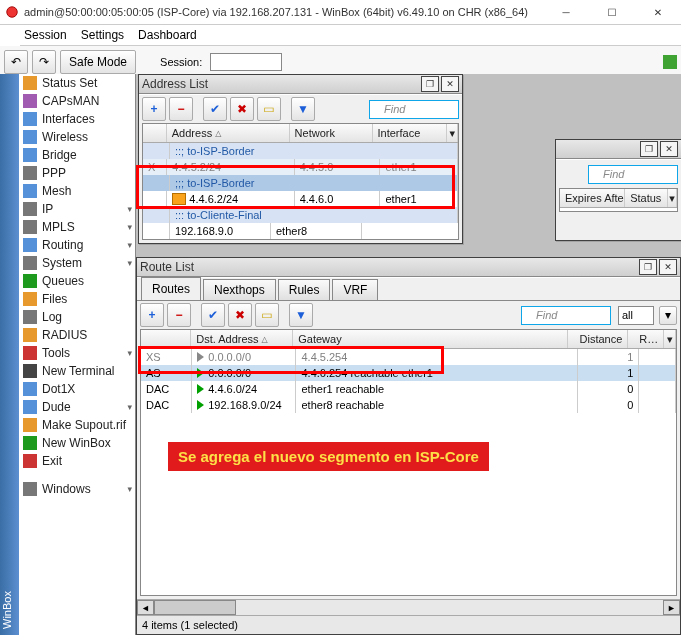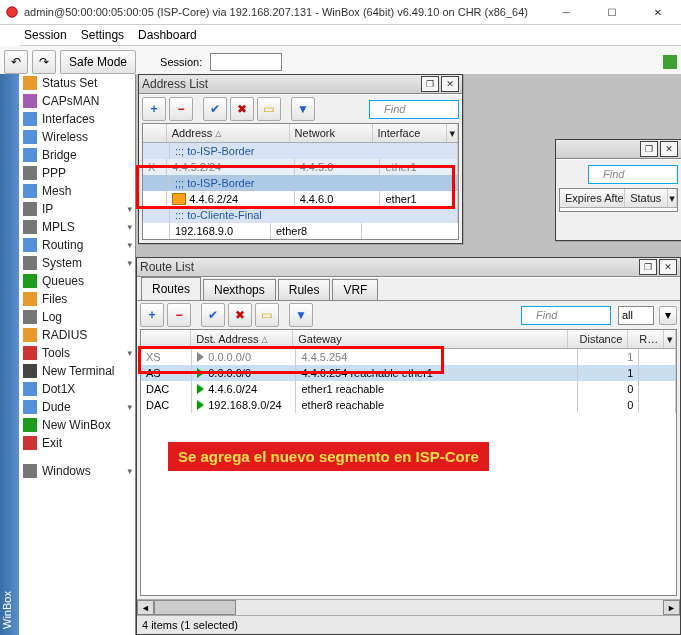--- a/index.html
+++ b/index.html
@@ -207,20 +207,24 @@
         <div class="s-item">
           <span class="s-ico ic-generic"></span>
           <span>Dot1X</span>
         </div>
         <div class="s-item">
           <span class="s-ico ic-generic"></span>
           <span>Dude</span>
           <span class="caret">▾</span>
         </div>
         <div class="s-item">
+          <span class="s-ico ic-orange"></span>
+          <span>Make Supout.rif</span>
+        </div>
+        <div class="s-item">
           <span class="s-ico ic-green"></span>
           <span>New WinBox</span>
         </div>
         <div class="s-item">
           <span class="s-ico ic-red"></span>
           <span>Exit</span>
         </div>
         <div class="spacer"></div>
         <div class="s-item">
           <span class="s-ico ic-grey"></span>

